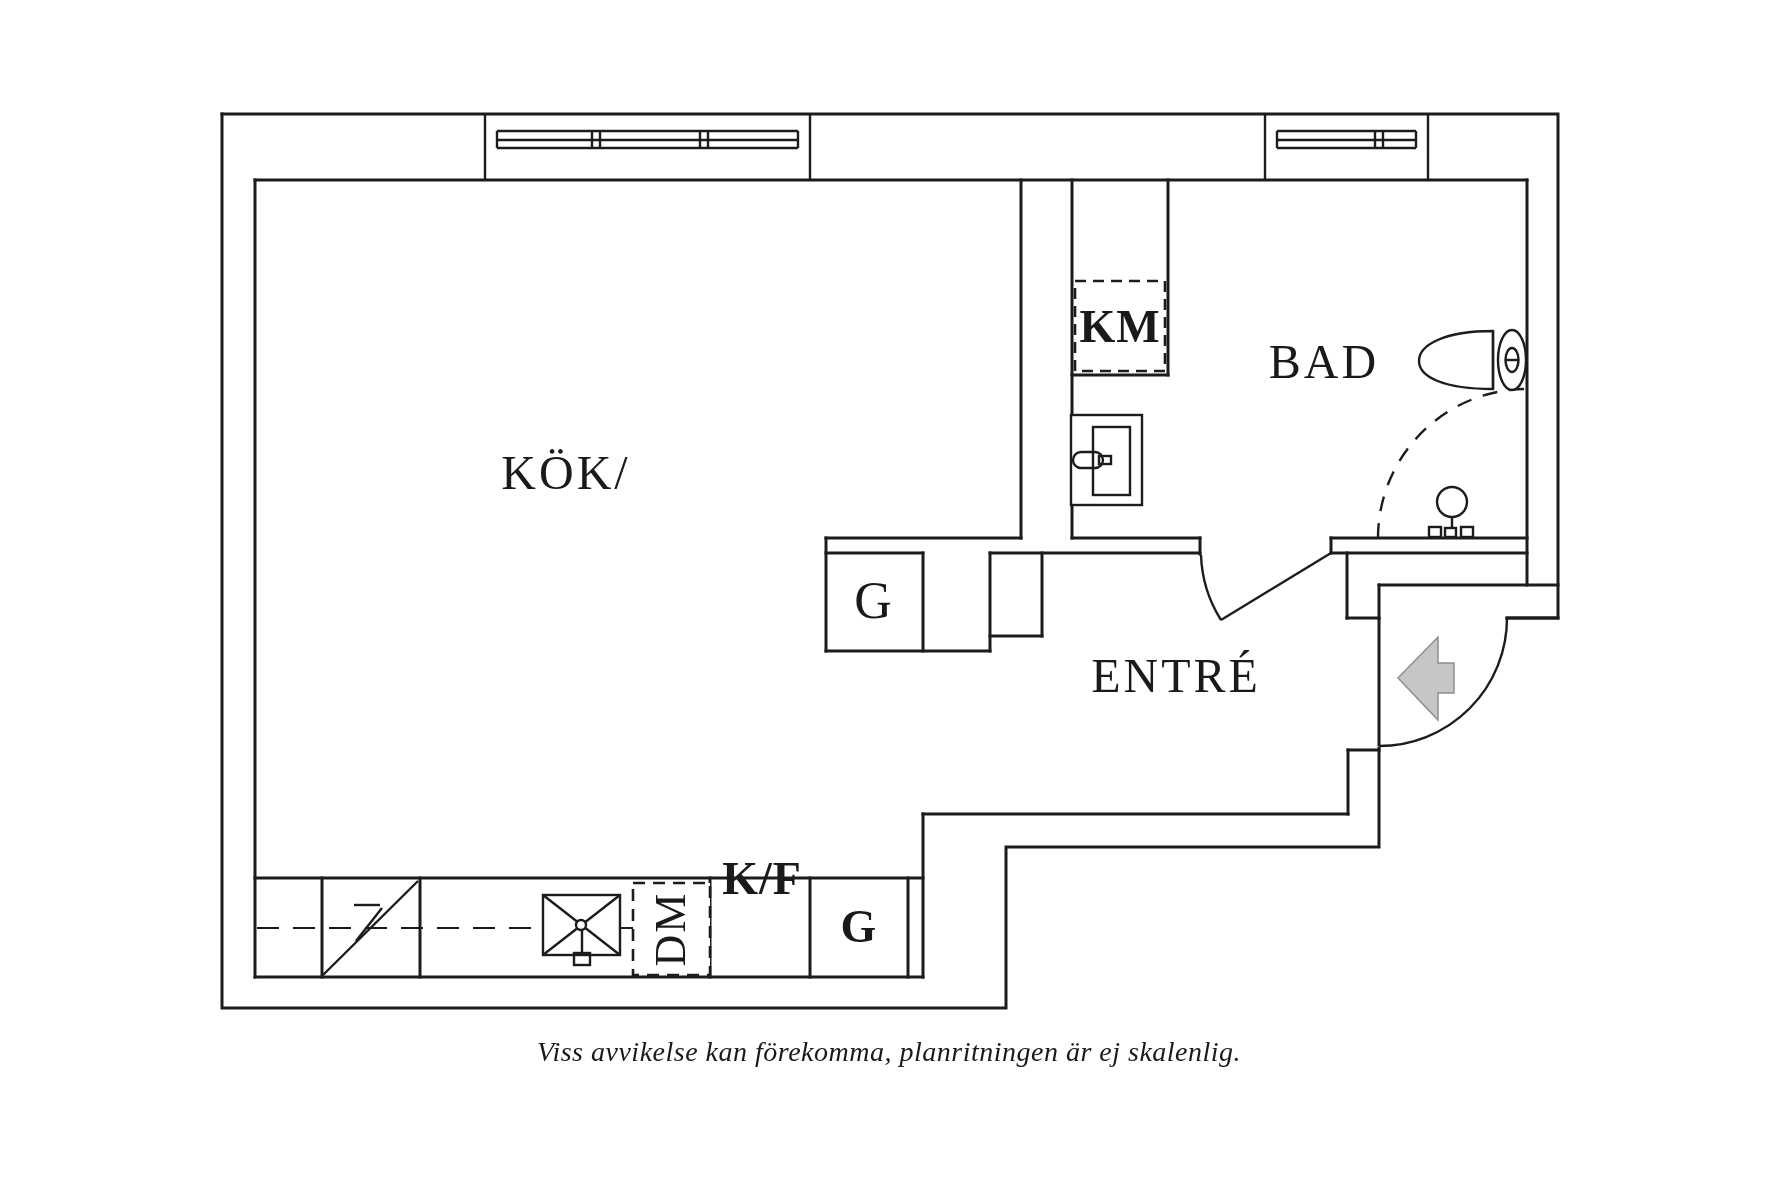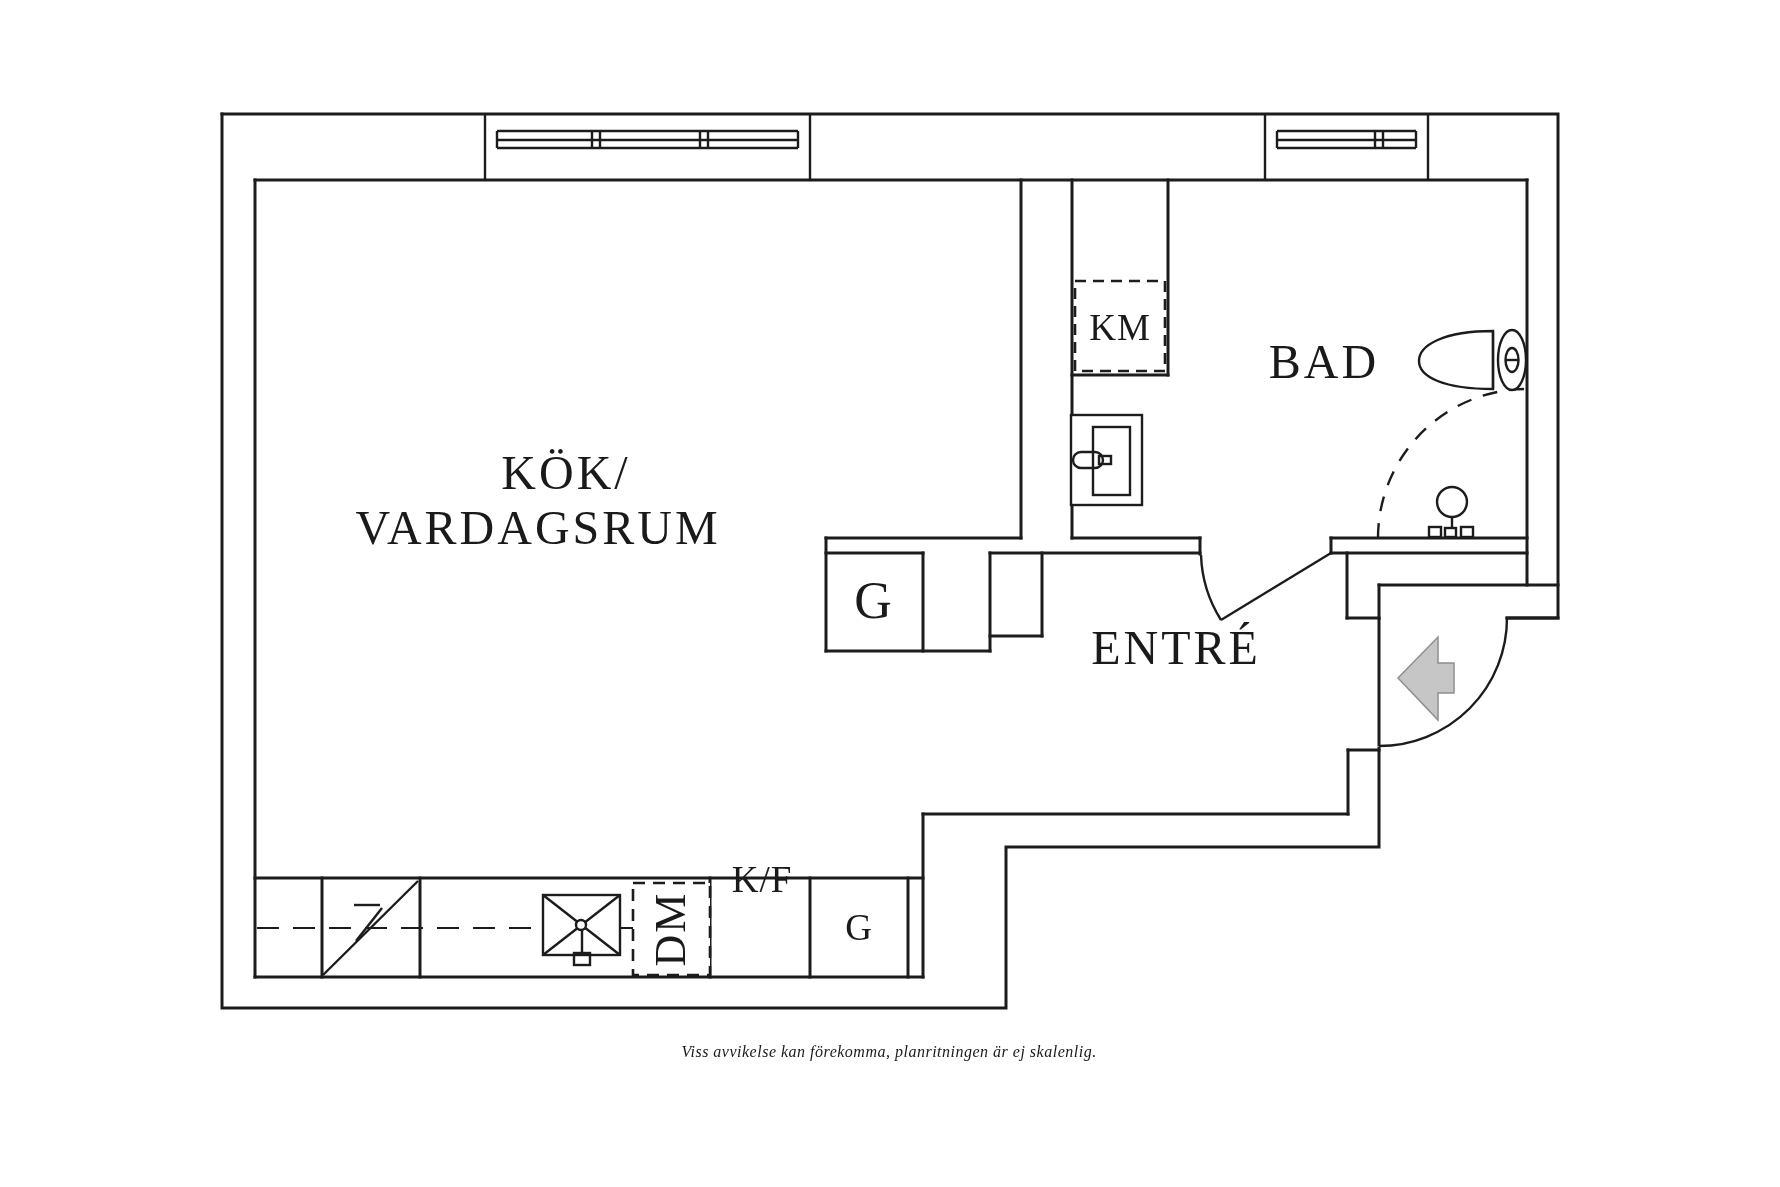--- a/index.html
+++ b/index.html
@@ -13,24 +13,24 @@
   .plan-svg{position:absolute;left:0;top:0;}
   .lbl{
     position:absolute;
     transform:translate(-50%,-50%);
     color:#1a1a1a;
     white-space:nowrap;
     letter-spacing:2px;
     line-height:1;
   }
   .lbl-room{font-size:48px;letter-spacing:3px;}
-  .lbl-app{font-size:37px;letter-spacing:1px;}
+  .lbl-app{font-size:46px;letter-spacing:1px;font-weight:bold;}
   .lbl-g-closet{font-size:52px;}
   .lbl-dm{font-size:44px;transform:translate(-50%,-50%) rotate(-90deg);}
-  .lbl-caption{font-size:16px;font-style:italic;letter-spacing:0.5px;}
+  .lbl-caption{font-size:28px;font-style:italic;letter-spacing:0.5px;}
 </style>
 </head>
 <body>
 
 <div class="stage">
 
   <svg class="plan-svg" width="1780" height="1187" viewBox="0 0 1780 1187">
 
     <g stroke="#1c1c1c" stroke-width="3" fill="none" stroke-linecap="square">
 
@@ -148,23 +148,22 @@
         <circle cx="581" cy="925" r="5" fill="#ffffff"></circle>
         <path d="M 582 930 V 953"></path>
         <rect x="574" y="953" width="16" height="12"></rect>
       </g>
     </g>
 
     <polygon points="1398,678 1438,637 1438,663 1454,663 1454,693 1438,693 1438,720" fill="#c6c6c7" stroke="#8f8f8f" stroke-width="1.5"></polygon>
   </svg>
 
   <div class="lbl lbl-room" style="left:566px;top:473px;">KÖK/</div>
-  <div class="lbl lbl-room" style="left:538px;top:528px;">VARDAGSRUM</div>
   <div class="lbl lbl-room" style="left:1296px;top:362px;margin-left:28px;">BAD</div>
-  <div class="lbl lbl-room" style="left:1176px;top:648px;">ENTRÉ</div>
+  <div class="lbl lbl-room" style="left:1176px;top:676px;">ENTRÉ</div>
 
   <div class="lbl lbl-app" style="left:1120px;top:327px;">KM</div>
   <div class="lbl lbl-dm" style="left:671px;top:929px;">DM</div>
   <div class="lbl lbl-app" style="left:762px;top:879px;">K/F</div>
   <div class="lbl lbl-app" style="left:859px;top:927px;">G</div>
   <div class="lbl lbl-g-closet" style="left:874px;top:601px;">G</div>
 
   <div class="lbl lbl-caption" style="left:889px;top:1052px;">Viss avvikelse kan förekomma, planritningen är ej skalenlig.</div>
 </div>
 

